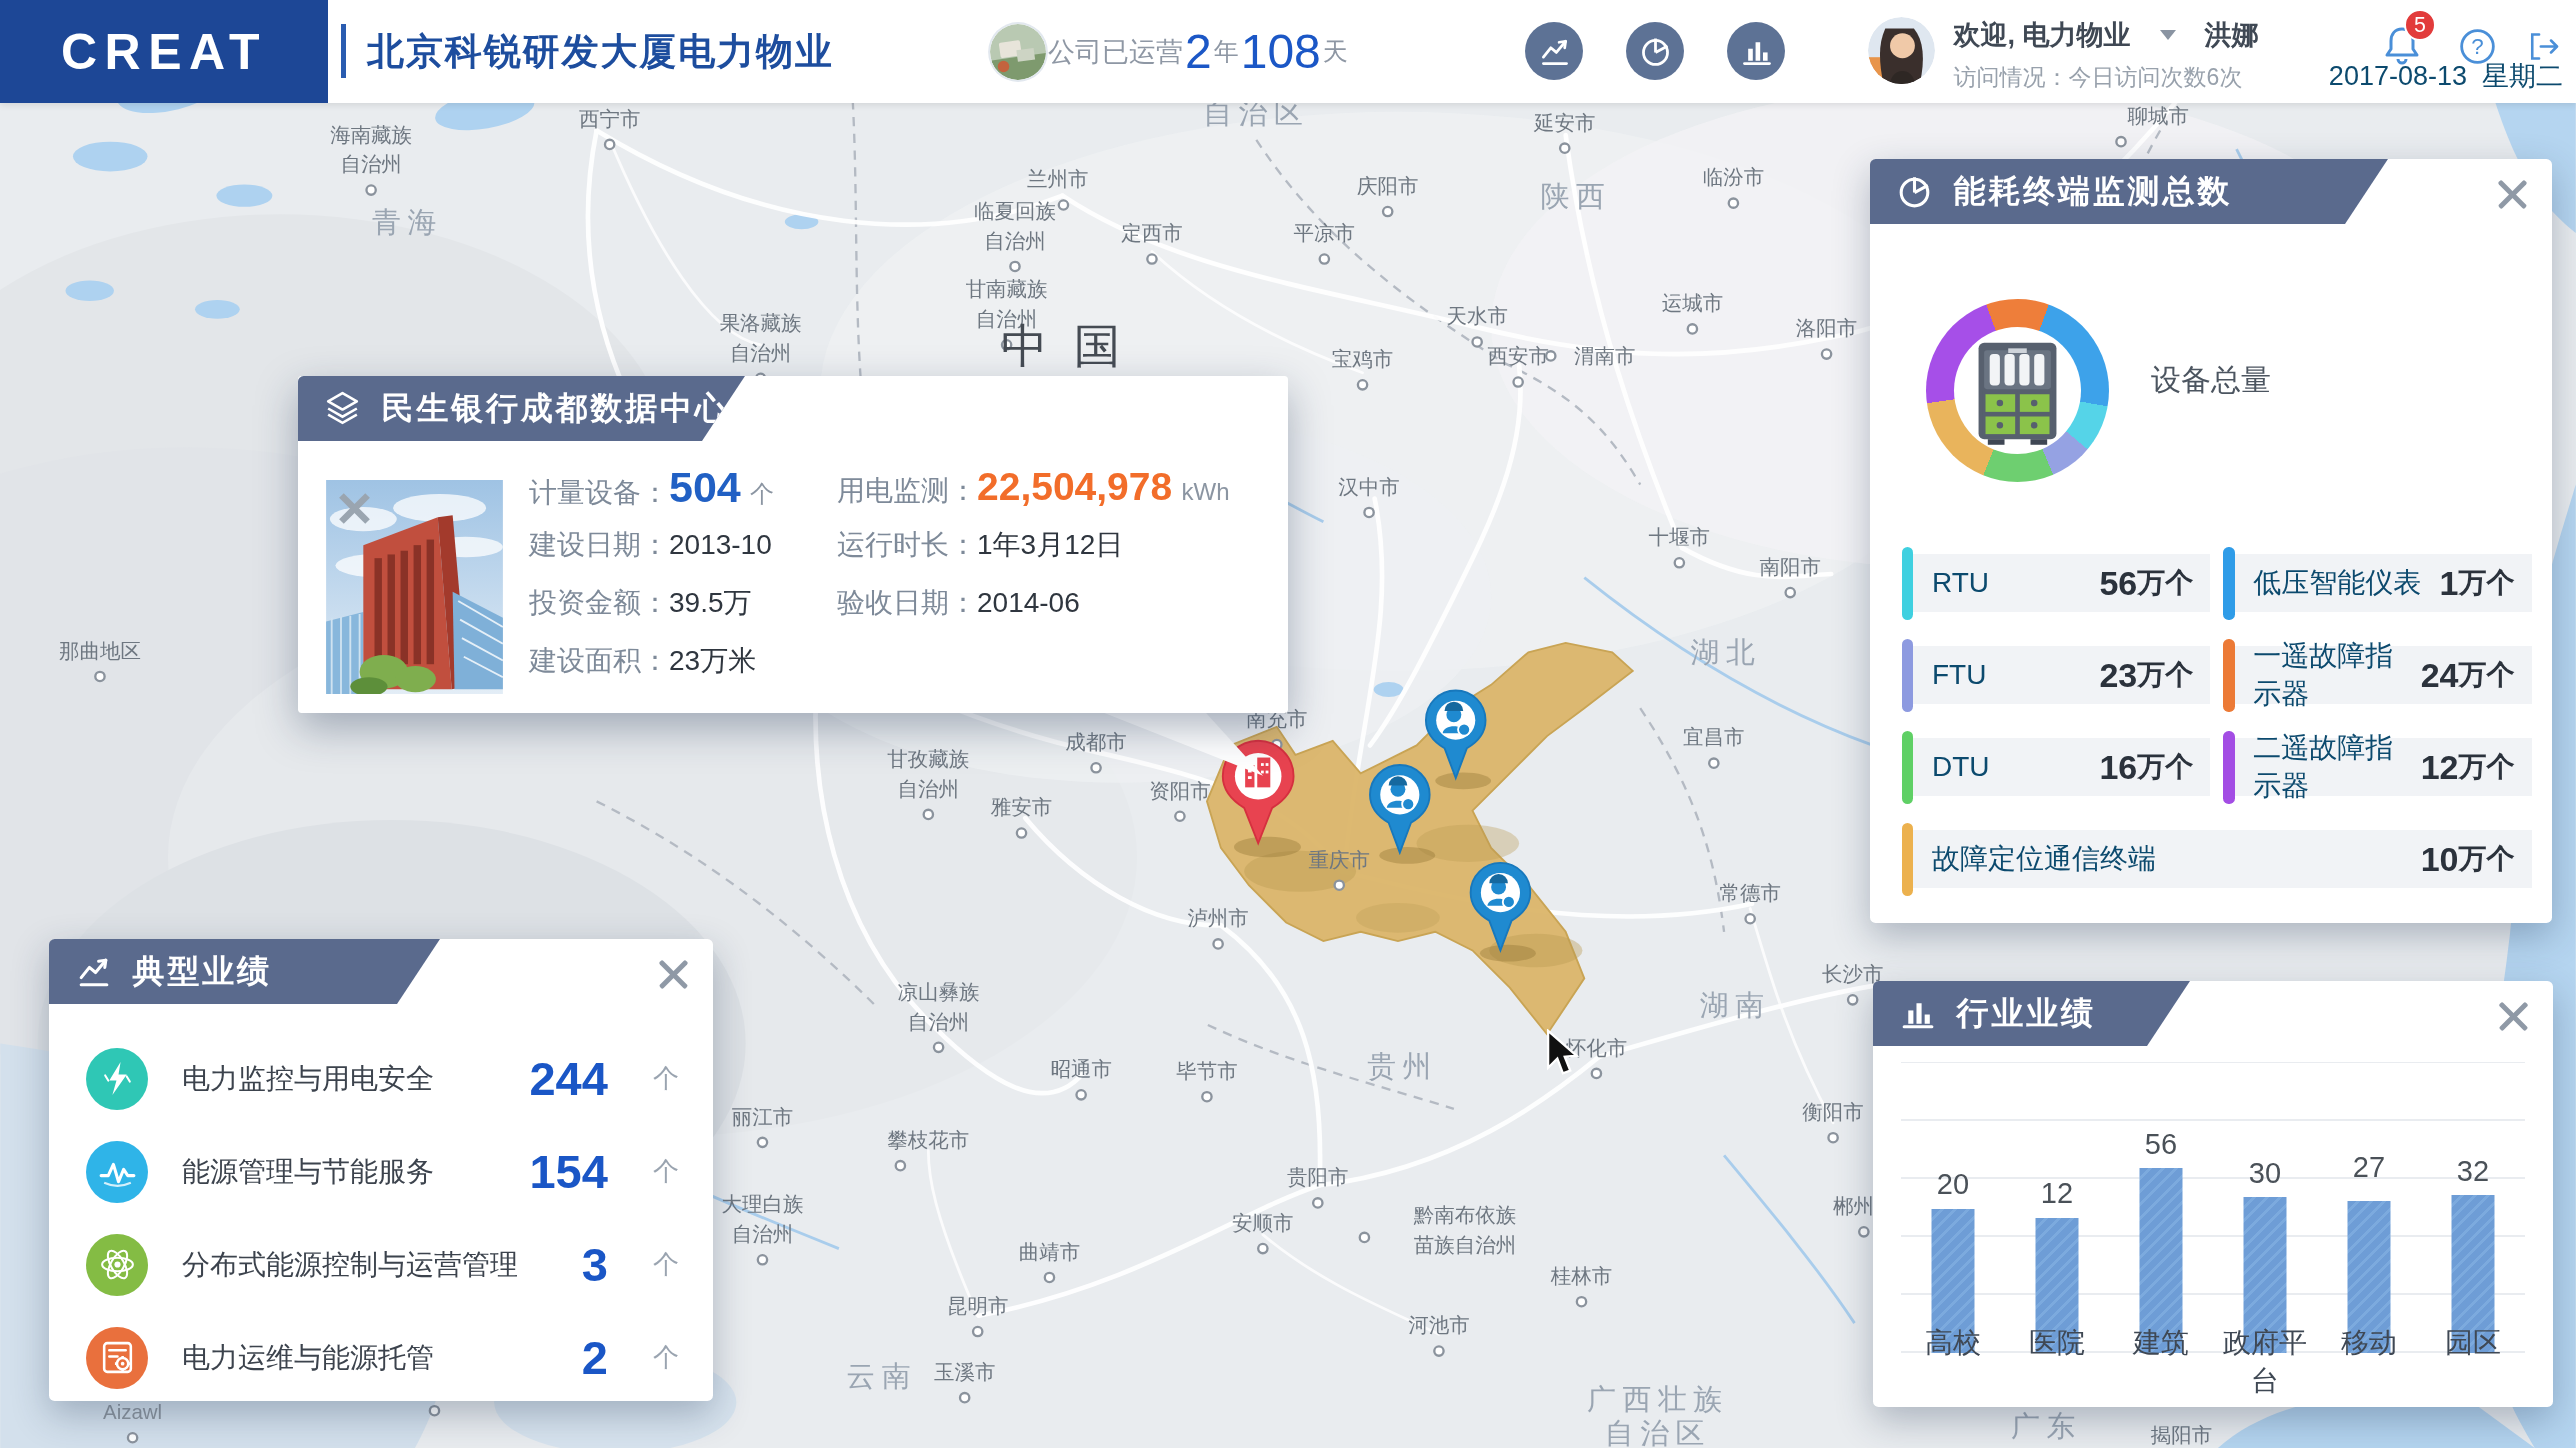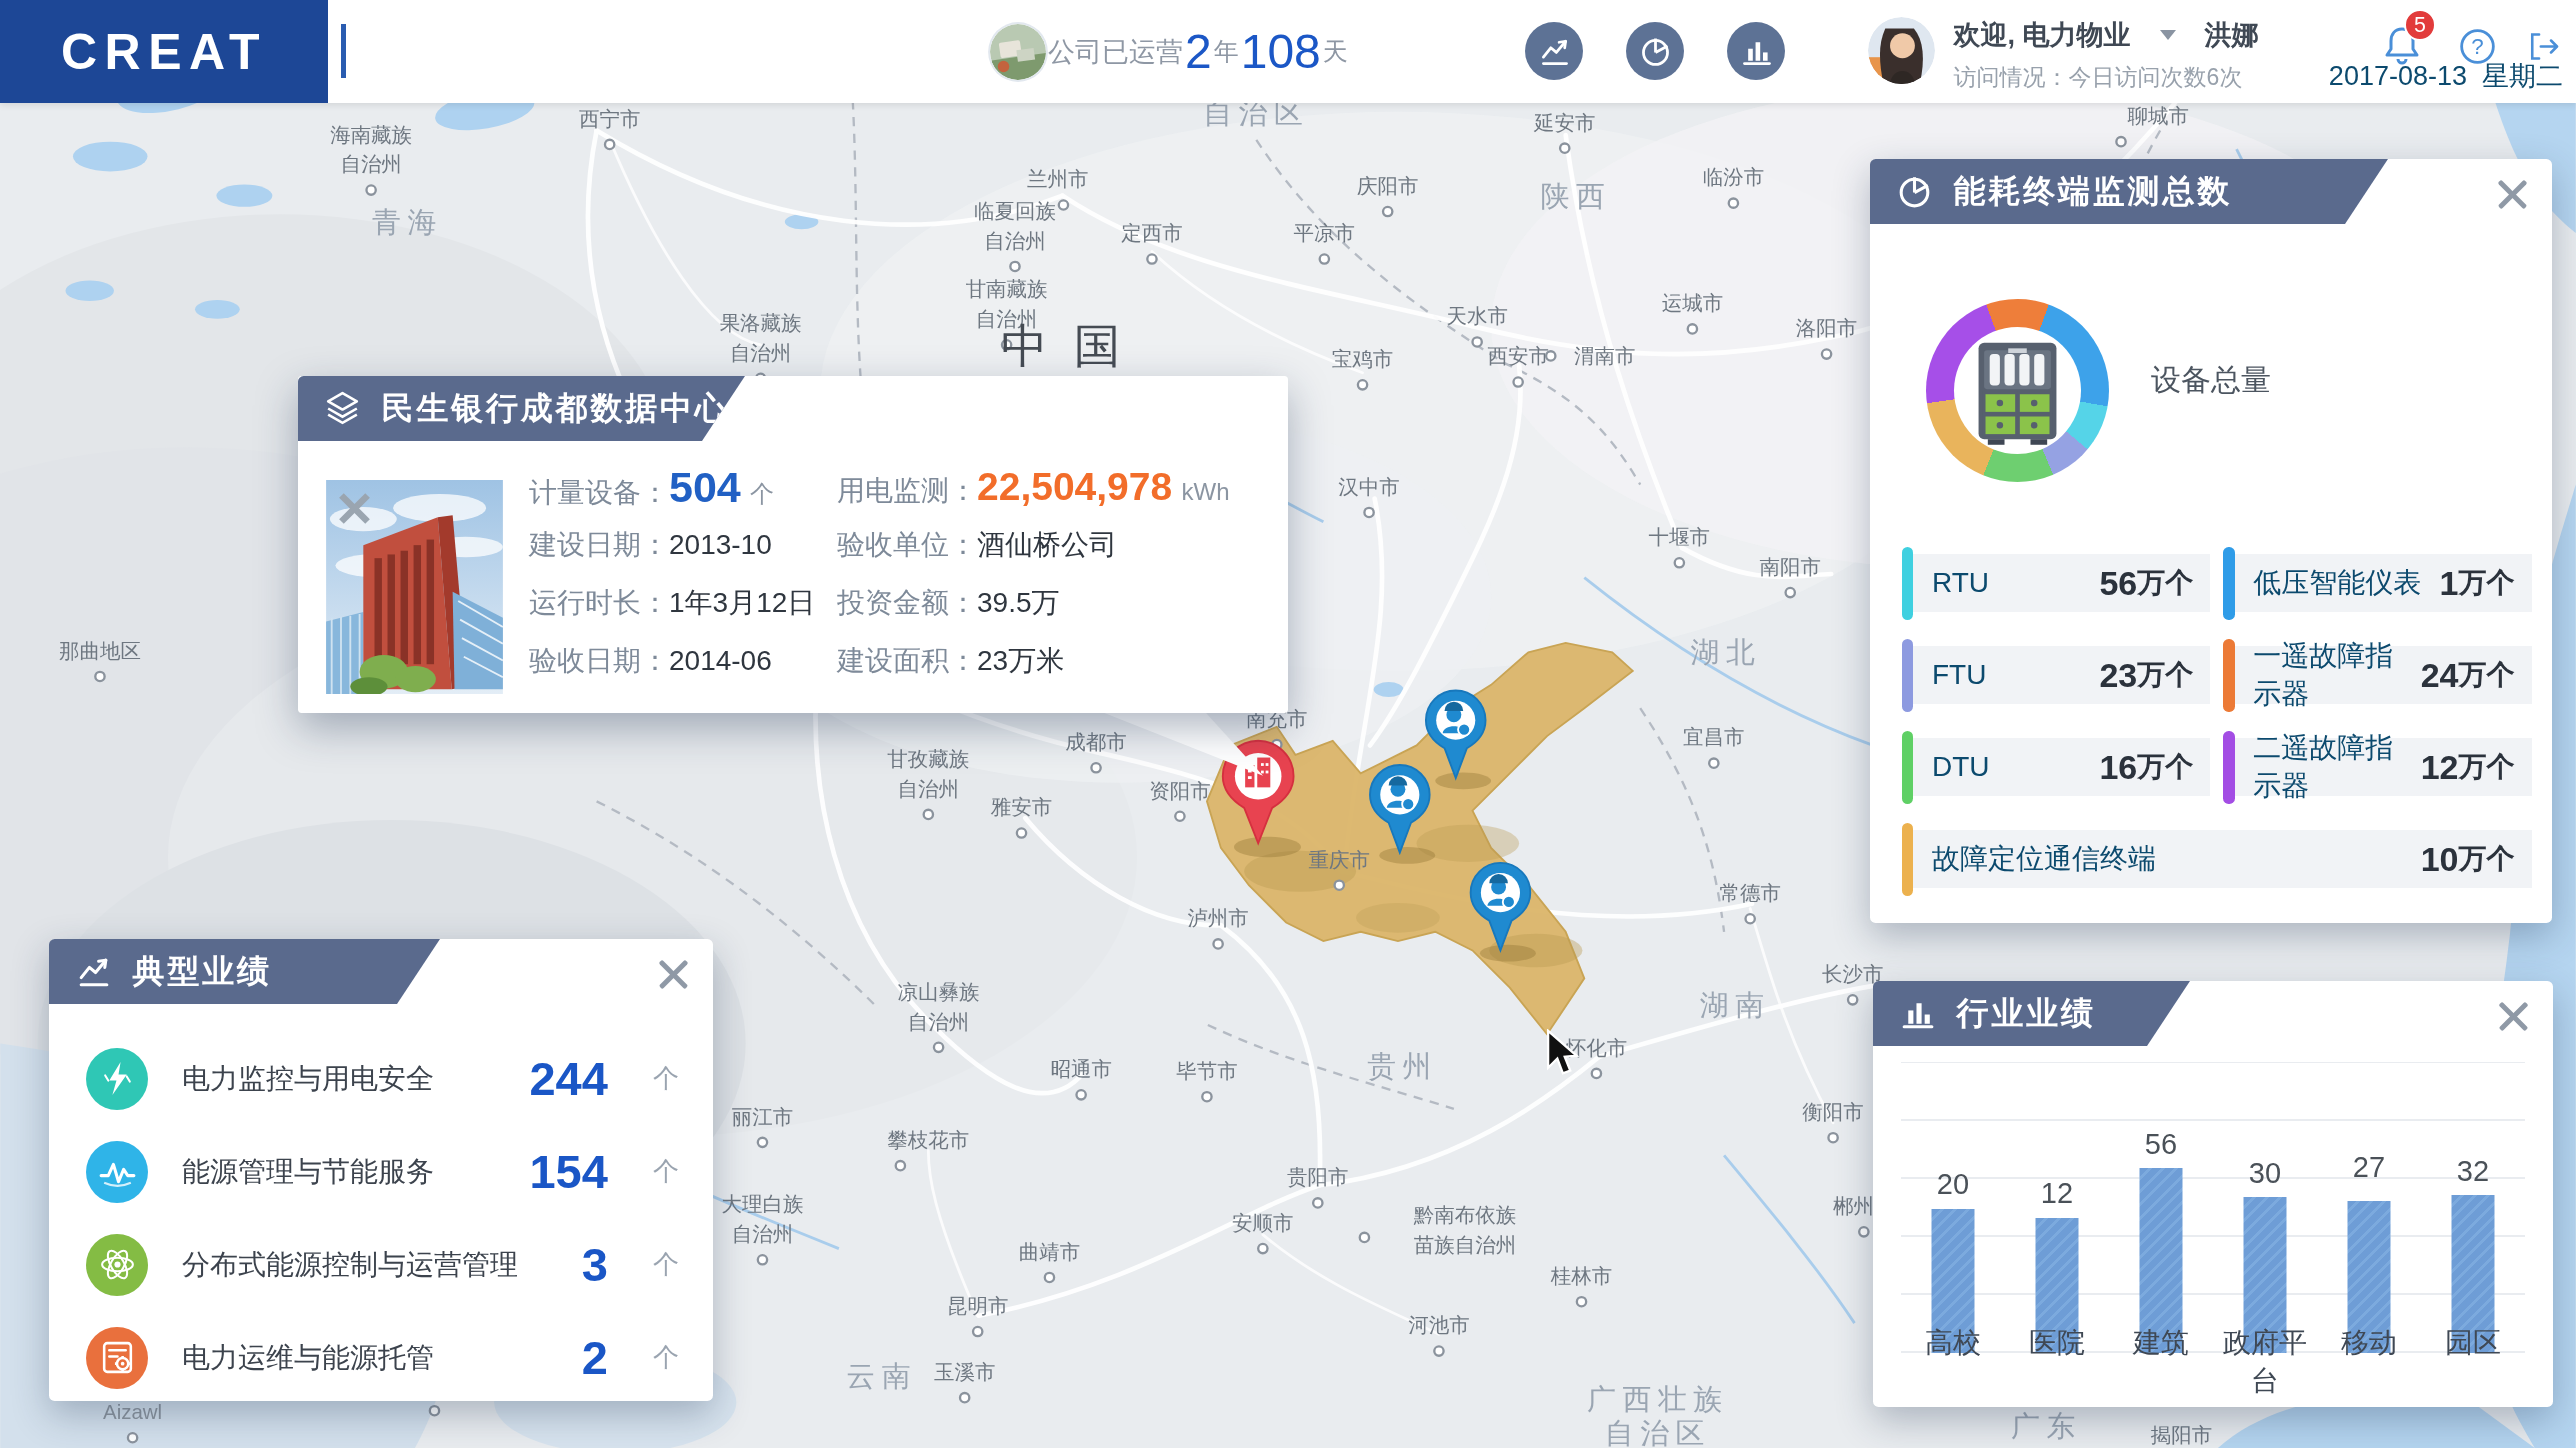--- a/index.html
+++ b/index.html
@@ -462,21 +462,20 @@
       </svg>
       <svg id="popup-img-close" viewBox="0 0 44 44">
         <line x1="8" y1="8" x2="36" y2="36" stroke="#9aa5b0" stroke-width="7"></line>
         <line x1="36" y1="8" x2="8" y2="36" stroke="#9aa5b0" stroke-width="7"></line>
       </svg>
     </div>
     <div id="popup-fields">
         <div><span class="f-label">计量设备：</span><span class="f-value num-blue">504</span><span class="f-unit">个</span></div>
         <div><span class="f-label">用电监测：</span><span class="f-value num-orange">22,504,978</span><span class="f-unit">kWh</span></div>
         <div><span class="f-label">建设日期：</span><span class="f-value">2013-10</span></div>
-        <div><span class="f-label">验收单位：</span><span class="f-value">酒仙桥公司</span></div>
         <div><span class="f-label">运行时长：</span><span class="f-value">1年3月12日</span></div>
         <div><span class="f-label">投资金额：</span><span class="f-value">39.5万</span></div>
         <div><span class="f-label">验收日期：</span><span class="f-value">2014-06</span></div>
         <div><span class="f-label">建设面积：</span><span class="f-value">23万米</span></div>
       </div>
   </div>
 
   <div id="term-panel" class="panel">
     <div class="panel-header">
       <svg viewBox="0 0 40 40">
@@ -683,20 +682,21 @@
         <div class="cat">移动</div>
         <div class="cat">园区</div>
       </div>
   </div>
 
   <div id="header">
     <div id="logo-block">
       <span id="logo-text">CREAT</span>
     </div>
     <div id="title-divider"></div>
+    <div id="app-title">北京科锐研发大厦电力物业</div>
     <div id="op-group">
       <div id="op-avatar">
         <svg viewBox="0 0 58 58" width="56" height="56">
           <defs>
               <clipPath id="bvc">
                 <circle cx="29" cy="29" r="29"></circle>
               </clipPath>
             </defs>
           <g clip-path="url(#bvc)">
             <rect width="58" height="58" fill="#b9c9b2"></rect>

